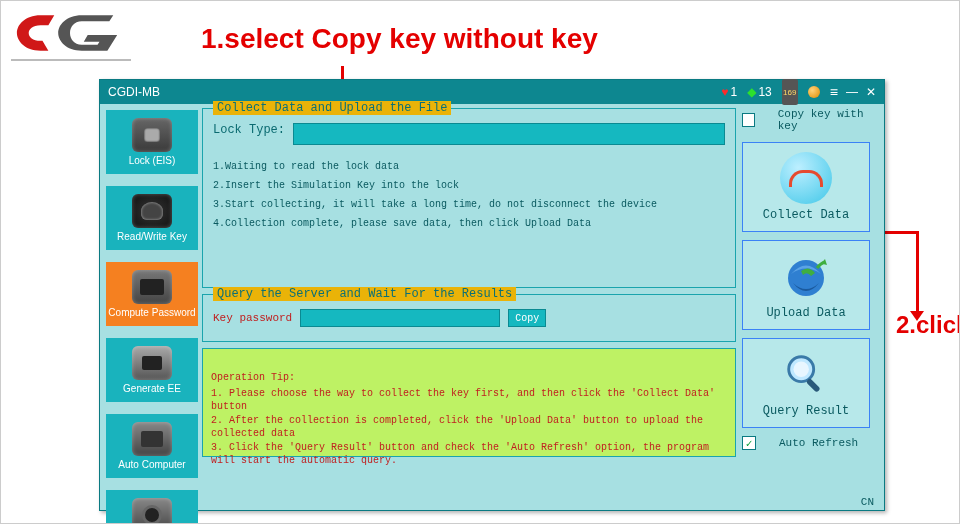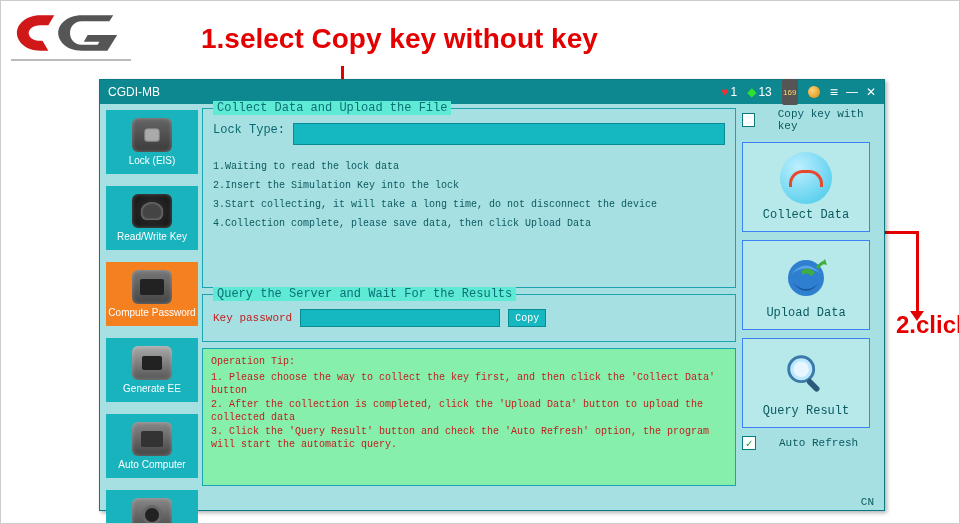--- a/index.html
+++ b/index.html
@@ -120,21 +120,21 @@
     position: absolute; top: 28px; left: 102px; right: 148px; bottom: 20px;
   }
   .fieldset {
     border: 1px solid #1aa4ad;
     margin-bottom: 6px;
     padding: 8px 10px 8px 10px;
     position: relative;
   }
   .fieldset .legend {
     position: absolute; top: -8px; left: 10px;
-    background: #5eead4;
+    background: #eab308;
     color: #0a7076;
     font-size: 12px; padding: 0 4px;
     font-family: "Courier New", monospace;
   }
   .locktype-row { display:flex; align-items:flex-start; gap:8px; font-size:12px; color:#0a6a70; margin-top:6px;}
   .locktype-select {
     flex:1; height:22px; background:#15b8c0;
     border:1px solid #0a8a92;
   }
   .steps { margin-top:12px; font-size:10px; color:#0a5a60; line-height:1.9; font-family:"Courier New",monospace;}
@@ -142,23 +142,23 @@
   .fs2 { height: 48px; }
   .keypass-row { display:flex; align-items:center; gap:8px; font-size:11px; margin-top:6px;}
   .keypass-lbl { color:#c02020; }
   .keypass-inp { width:200px; height:18px; background:#15b8c0; border:1px solid #0a8a92;}
   .copy-btn {
     height:18px; padding:0 6px; background:#15b8c0; color:#fff;
     border:1px solid #0a8a92; font-size:10px; cursor:pointer;
     font-family:"Courier New",monospace;
   }
   .tipbox {
-    height: 138px; border:1px solid #1aa4ad;
-    background:#86efac;
-    padding:6px 8px;
+    height: 109px; border:1px solid #1aa4ad;
+    background:#bef264;
+    padding:22px 8px;
     font-size:10px; color:#c02020;
     font-family:"Courier New",monospace;
     line-height:1.35;
   }
   .tipbox .tip-title { margin-bottom:2px; }
 
   
   .rightcol {
     position: absolute; top: 28px; right: 6px; width: 136px; bottom: 20px;
   }

